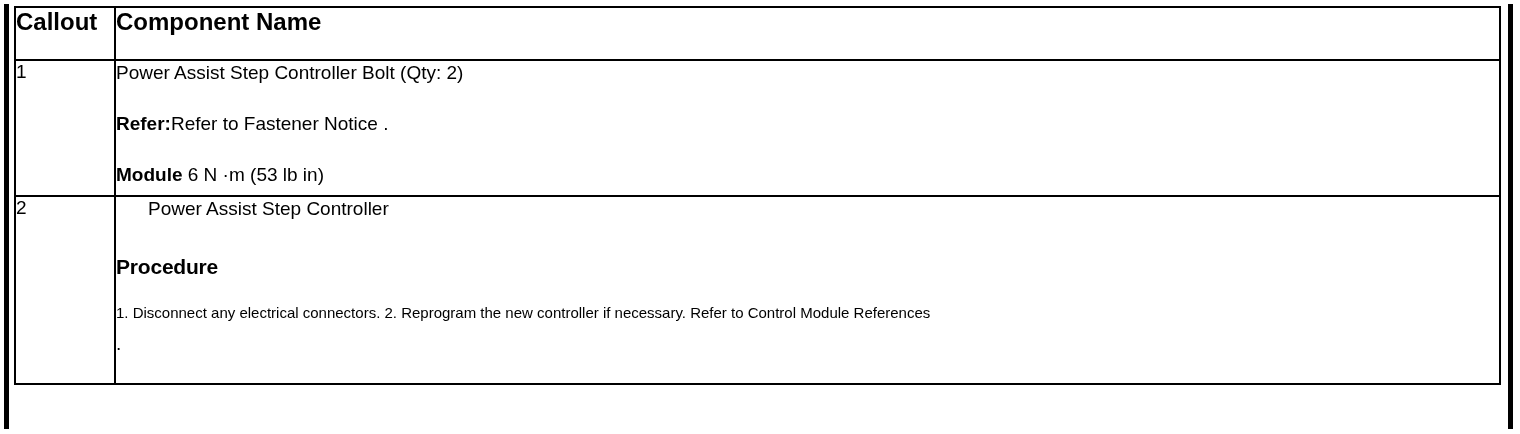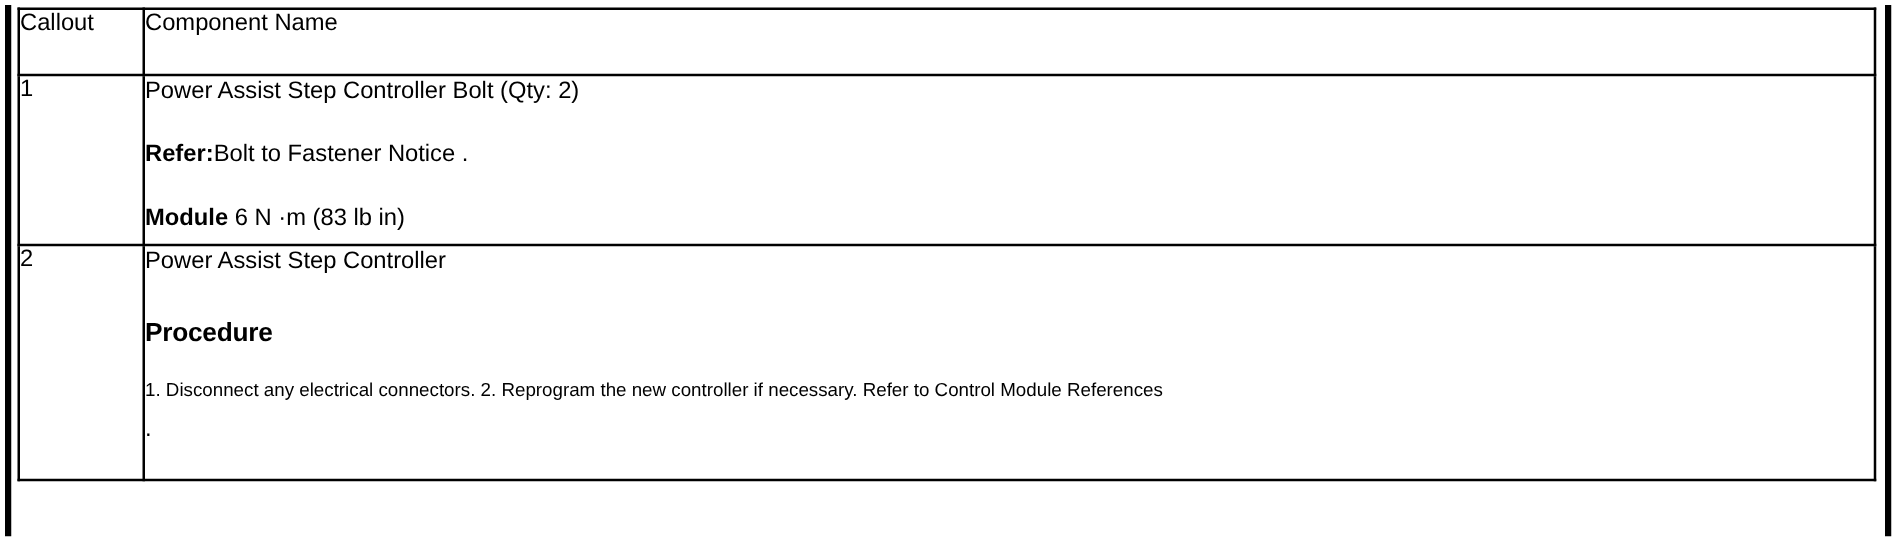--- a/index.html
+++ b/index.html
@@ -39,22 +39,22 @@
   .parts-table th {
     border: 2px solid #000;
     padding: 0;
     vertical-align: top;
     text-align: left;
   }
 
   
   .hdr-callout,
   .hdr-component {
-    font-size: 19px;
-    font-weight: normal;
+    font-size: 24px;
+    font-weight: bold;
     height: 51px;
     vertical-align: middle;
   }
   .hdr-callout {
     width: 98px;
     padding-left: 10px;
   }
   .hdr-component {
     text-align: center;
   }
@@ -80,20 +80,21 @@
   .line {
     margin: 0 0 28px 0;
     white-space: pre-wrap;
   }
   .line:last-child { margin-bottom: 0; }
 
   .b { font-weight: bold; }
 
   .proc-name {
     margin: 0 0 34px 0;
+    padding-left: 32px;
   }
   .proc-heading {
     margin: 0 0 22px 0;
     font-size: 21px;
     font-weight: bold;
     letter-spacing: -0.2px;
   }
   .proc-steps {
     margin: 0;
     font-size: 15px;
@@ -115,22 +116,22 @@
       <th class="hdr-callout">Callout</th>
       <th class="hdr-component">Component Name</th>
     </tr>
   </thead>
   <tbody>
 
     <tr class="row-1">
       <td class="callout-cell">1</td>
       <td class="component-cell">
         <p class="line">Power Assist Step Controller Bolt (Qty: 2)</p>
-        <p class="line"><span class="b">Refer:</span><span>Bolt to Fastener Notice .</span></p>
-        <p class="line"><span class="b">Module</span><span> 6 N ·m (83 lb in)</span></p>
+        <p class="line"><span class="b">Refer:</span><span>Refer to Fastener Notice .</span></p>
+        <p class="line"><span class="b">Module</span><span> 6 N ·m (53 lb in)</span></p>
       </td>
     </tr>
 
     <tr class="row-2">
       <td class="callout-cell">2</td>
       <td class="component-cell">
         <p class="proc-name">Power Assist Step Controller</p>
         <p class="proc-heading">Procedure</p>
         <p class="proc-steps">1. Disconnect any electrical connectors. 2. Reprogram the new controller if necessary. Refer to Control Module References</p>
         <p class="proc-tail">.</p>

